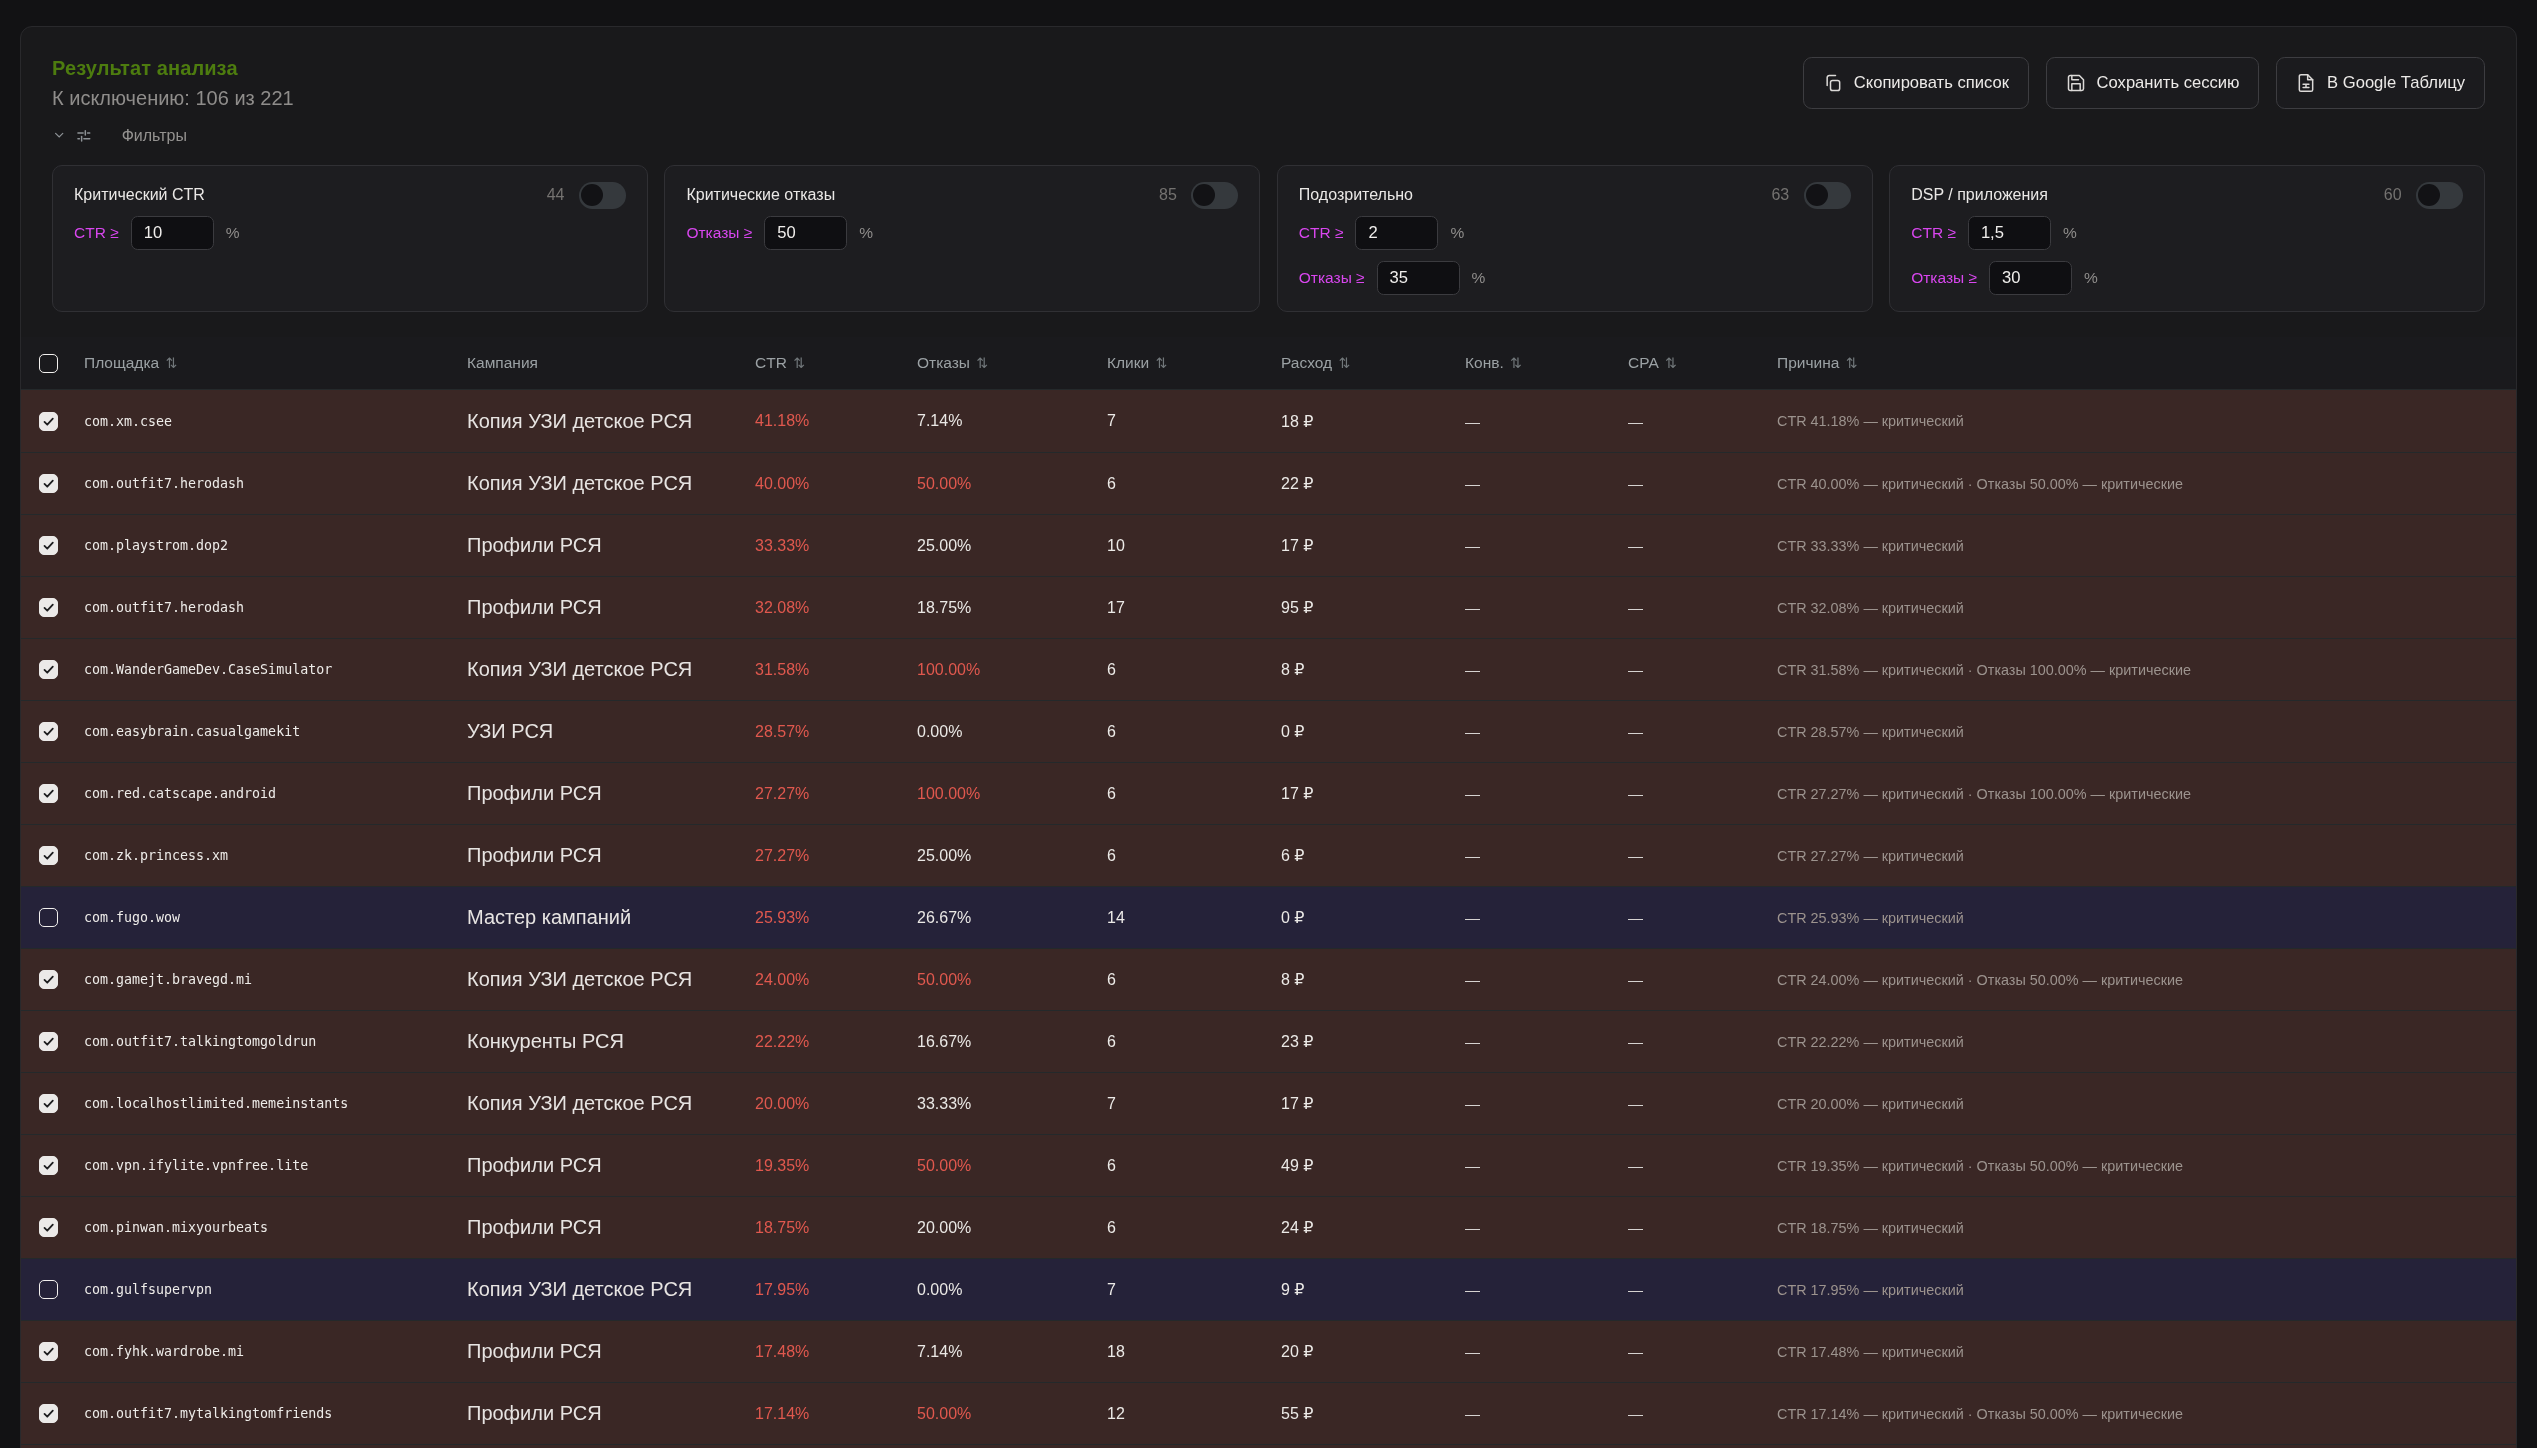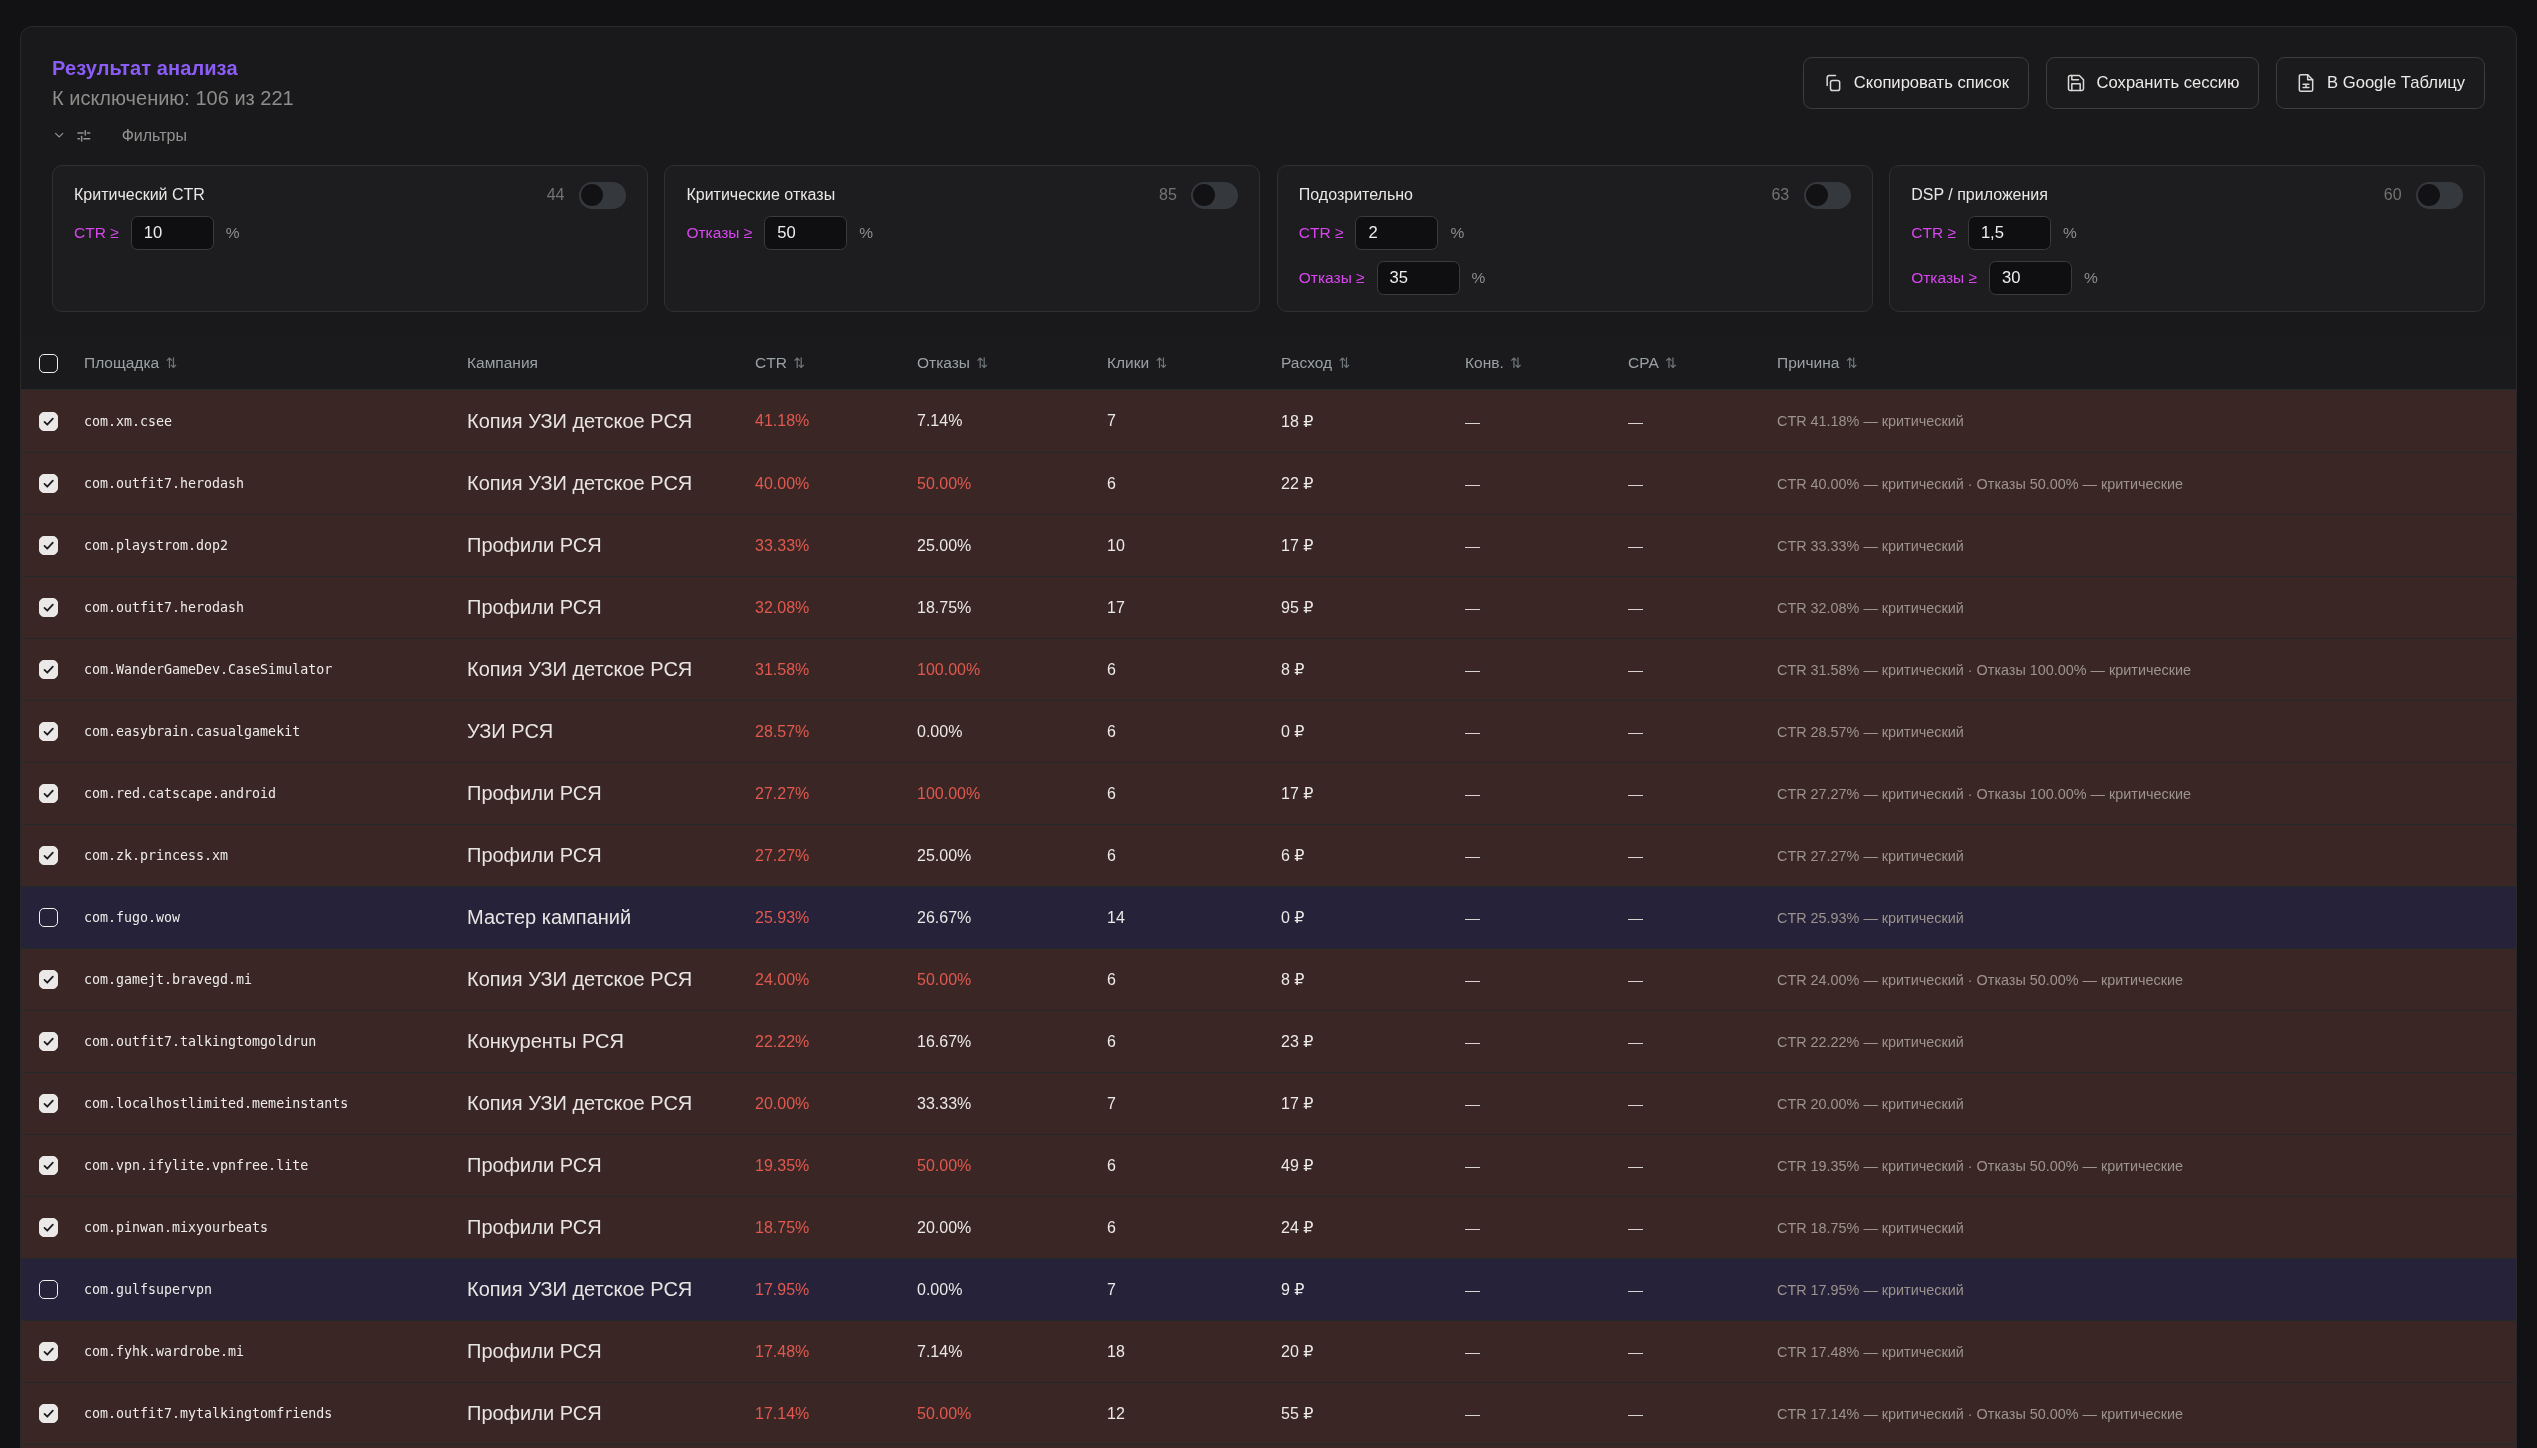--- a/index.html
+++ b/index.html
@@ -34,21 +34,21 @@
     position:absolute; left:20px; right:21px; top:26px; bottom:-16.6px;
     background:var(--card-bg);
     border:1.1px solid var(--card-border);
     border-radius:12px 12px 0 0;
     overflow:hidden;
   }
   .card-inner{ padding:30px 31px 0; }
 
   
   .top{ display:flex; justify-content:space-between; align-items:flex-start; }
-  .page-title{ font-size:20px; line-height:23px; font-weight:700; color:#8b5cf6; letter-spacing:0.1px; }
+  .page-title{ font-size:20px; line-height:23px; font-weight:700; color:#4d7c0f; letter-spacing:0.1px; }
   .page-subtitle{ margin-top:7.7px; font-size:20px; line-height:20px; color:var(--muted); }
   .actions{ display:flex; gap:16.6px; }
   .btn{
     display:flex; align-items:center; gap:11px;
     height:52px; padding:0 19px;
     background:var(--btn-bg);
     border:1.1px solid var(--btn-border);
     border-radius:8.8px;
     font-size:16.6px; color:#eceae8;
     cursor:pointer; white-space:nowrap;

